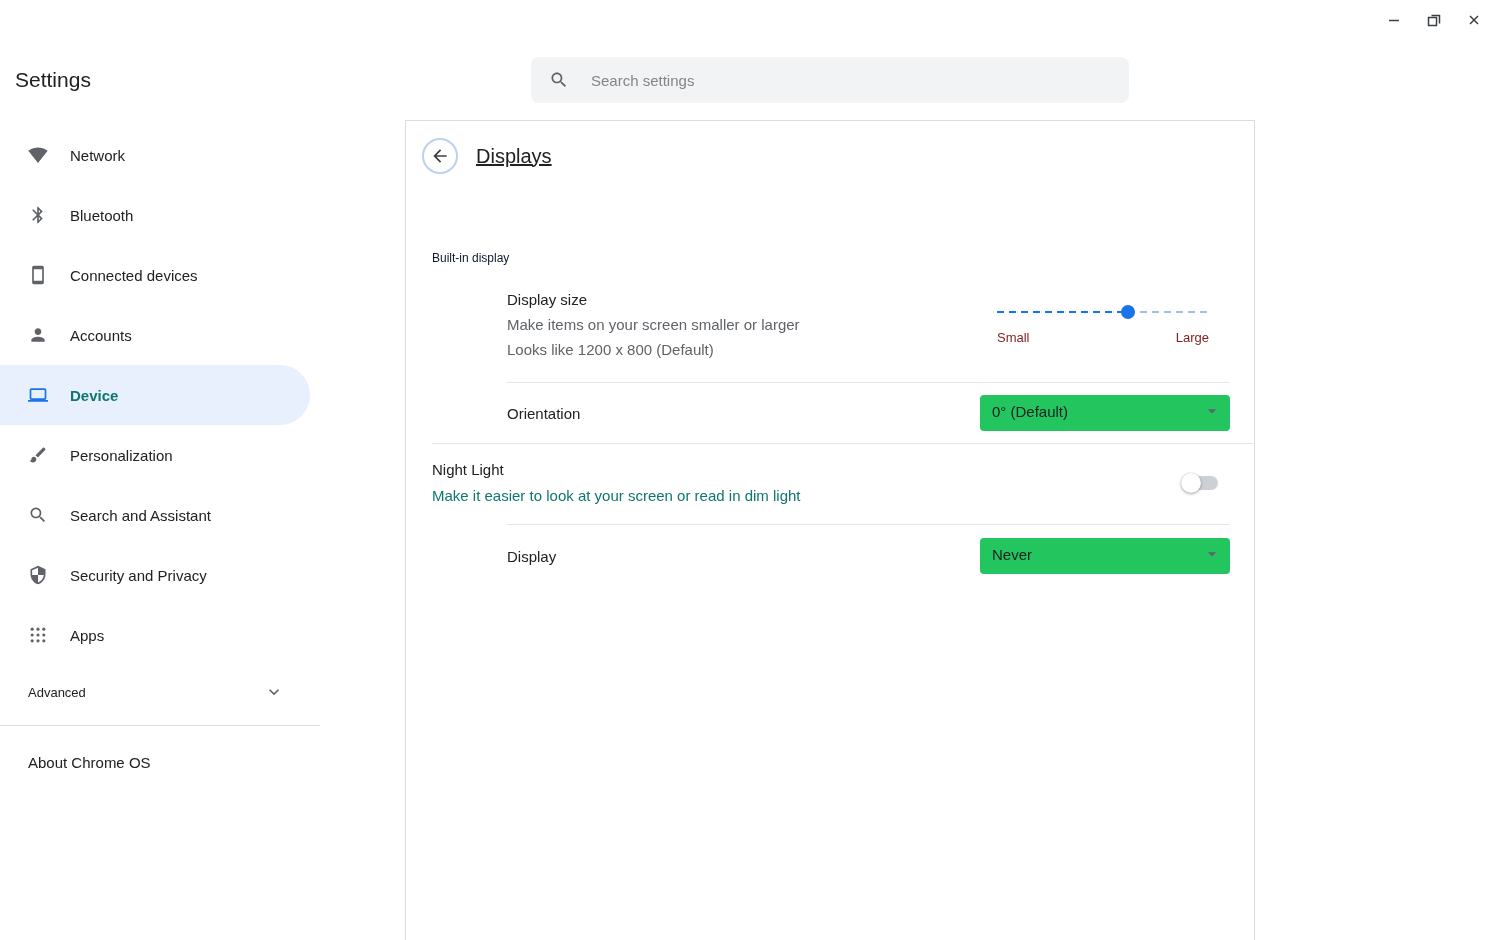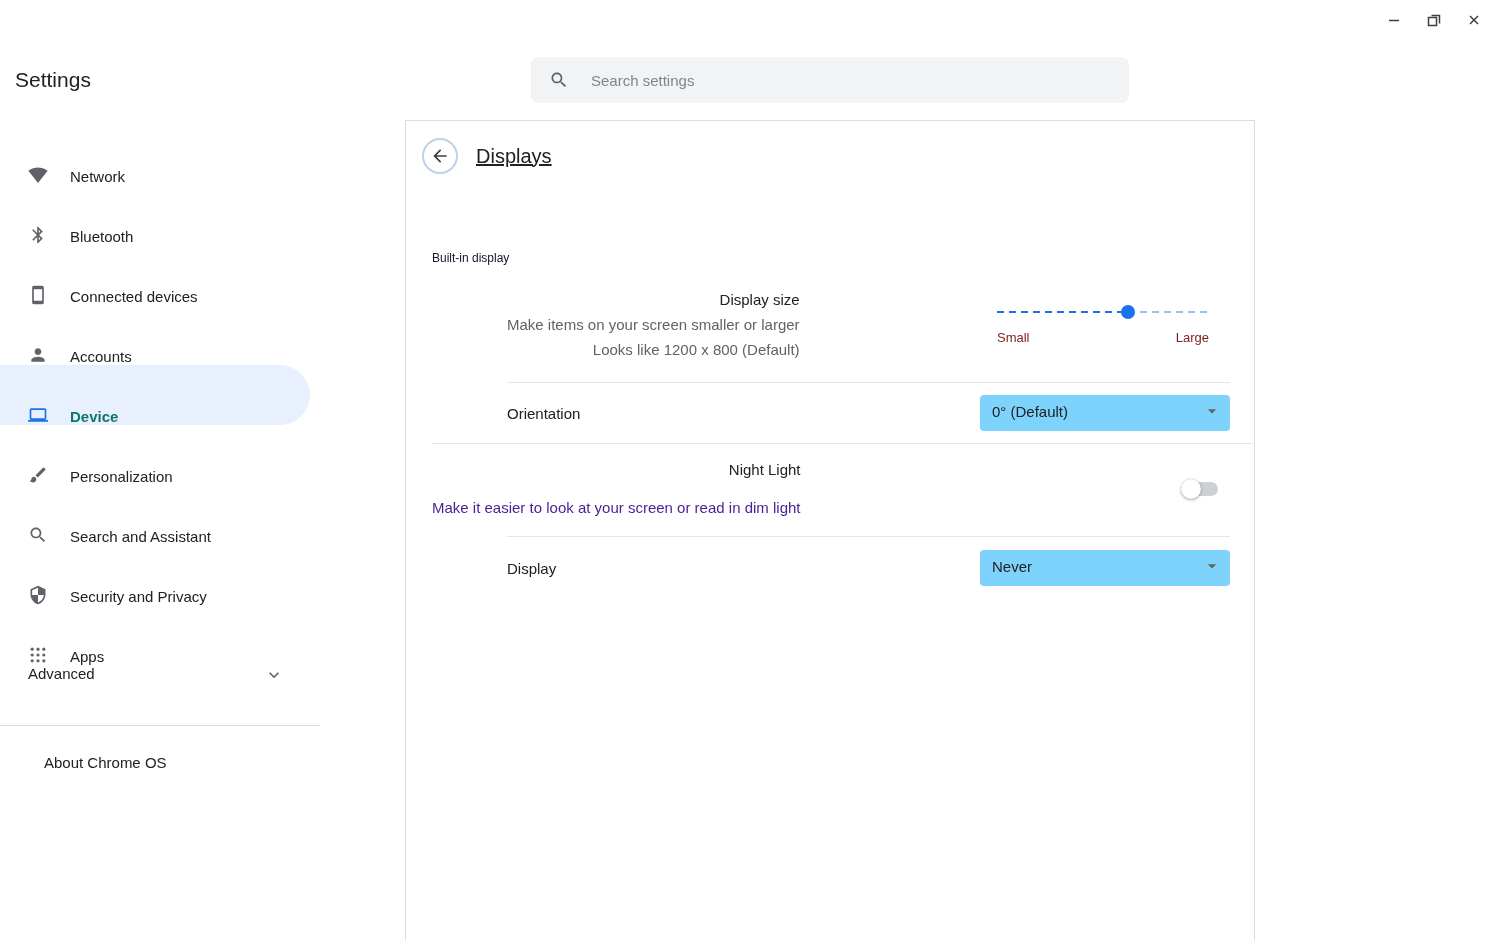--- a/index.html
+++ b/index.html
@@ -23,50 +23,50 @@
   .search-box svg { width:20px; height:20px; fill:#5f6368; flex:0 0 auto; }
   .search-input { flex:1; border:none; outline:none; background:transparent; font-size:15px;
                   font-family:"Liberation Sans", sans-serif; color:#202124; }
   .search-input::placeholder { color:#80868b; }
 
   
   .content { display:flex; height:820px; }
 
   
   .sidebar { width:405px; padding-top:5px; flex:0 0 auto; }
-  .nav-item { width:310px; height:60px; display:flex; align-items:flex-end; gap:22px;
+  .nav-item { width:310px; height:60px; display:flex; align-items:center; gap:22px;
               padding-left:28px; font-size:15px; color:#202124; cursor:pointer;
               border-radius:0 30px 30px 0; }
   .nav-item .nav-icon { width:20px; height:20px; display:flex; }
   .nav-item svg { width:20px; height:20px; fill:#5f6368; }
   .nav-item.selected { background:#e8f0fe; color:#0f766e; font-weight:bold; }
   .nav-item.selected svg { fill:#1a73e8; }
 
-  .advanced-row { width:310px; height:54px; display:flex; 
-                  justify-content:space-between; padding:0 26px 0 28px; font-size:15px;
+  .advanced-row { width:310px; height:54px; display:flex; align-items:center;
+                  justify-content:space-between; padding:0 26px 0 28px; font-size:13px;
                   cursor:pointer; }
   .advanced-row svg { width:20px; height:20px; fill:#5f6368; }
   .sidebar-divider { width:320px; border-bottom:1px solid #dadce0; margin-top:6px; }
-  .about-row { height:60px; display:flex; align-items:center; padding-left:44px;
+  .about-row { height:60px; display:flex; align-items:center; padding-left:28px;
                font-size:15px; margin-top:6px; cursor:pointer; }
 
   
   .main-panel { width:850px; flex:0 0 auto; border-left:1px solid #dadce0;
                 border-right:1px solid #dadce0; border-top:1px solid #dadce0; }
 
   .page-header { height:70px; display:flex; align-items:center; gap:18px; padding-left:16px;text-decoration:underline; }
   .back-btn { width:36px; height:36px; border-radius:50%; border:2px solid #bed0ec;
               display:flex; align-items:center; justify-content:center; cursor:pointer;
               background:#fff; }
   .back-btn svg { width:20px; height:20px; fill:#3c4043; }
   .page-title { font-size:20px; color:#202124; }
 
   .section-title { margin:60px 0 0 26px; font-size:12px; color:#0f172a; }
 
-  .row { display:flex; justify-content:space-between; align-items:center;text-align:right; }
+  .row { display:flex; justify-content:space-between; align-items:center; }
   .ds-row { margin:6px 24px 0 101px; padding:16px 0 20px; align-items:center;
             border-bottom:1px solid #e4e6ea; }
   .ds-text .line { line-height:25px; font-size:15px; }
   .ds-text .t-main { color:#202124; }
   .ds-text .t-sub { color:#5f6368; }
 
   
   .slider { width:212px; margin-right:21px; }
   .slider-track { position:relative; height:14px; cursor:pointer; }
   .track-active { position:absolute; left:0; top:6px; height:2px;
@@ -77,27 +77,27 @@
                   background:#1a73e8; cursor:pointer; }
   .slider-labels { display:flex; justify-content:space-between; margin-top:11px;
                    font-size:13px; color:#7f1d1d; }
 
   .orientation-row { margin:0 24px 0 101px; height:60px; }
   .full-divider { border-bottom:1px solid #e4e6ea; margin:0 1px 0 26px; }
 
   .nl-row { margin:0 24px 0 26px; padding:13px 0 15px; align-items:center; }
   .nl-text .line { line-height:26px; font-size:15px; }
   .nl-text .t-main { color:#202124; }
-  .nl-text .t-sub { color:#4c1d95;margin-top:12px; }
+  .nl-text .t-sub { color:#0f766e; }
   .indent-divider { border-bottom:1px solid #e4e6ea; margin:0 24px 0 101px; }
   .schedule-row { margin:0 24px 0 101px; height:62px; }
   .row-label { font-size:15px; color:#202124; }
 
   
-  .dropdown { width:250px; height:36px; background:#7dd3fc; border-radius:4px;
+  .dropdown { width:250px; height:36px; background:#22c55e; border-radius:4px;
               display:flex; align-items:center; justify-content:space-between;
               padding:0 8px 4px 12px; font-size:15px; color:#202124; cursor:pointer; }
   .dropdown svg { width:20px; height:20px; fill:#5f6368; }
 
   
   .toggle { position:relative; width:34px; height:14px; margin-right:12px; cursor:pointer; }
   .toggle-track { position:absolute; left:0; top:0; width:34px; height:14px; border-radius:7px;
                   background:#cdd1d6; }
   .toggle-thumb { position:absolute; left:-3px; top:-3px; width:20px; height:20px;
                   border-radius:50%; background:#ffffff;

